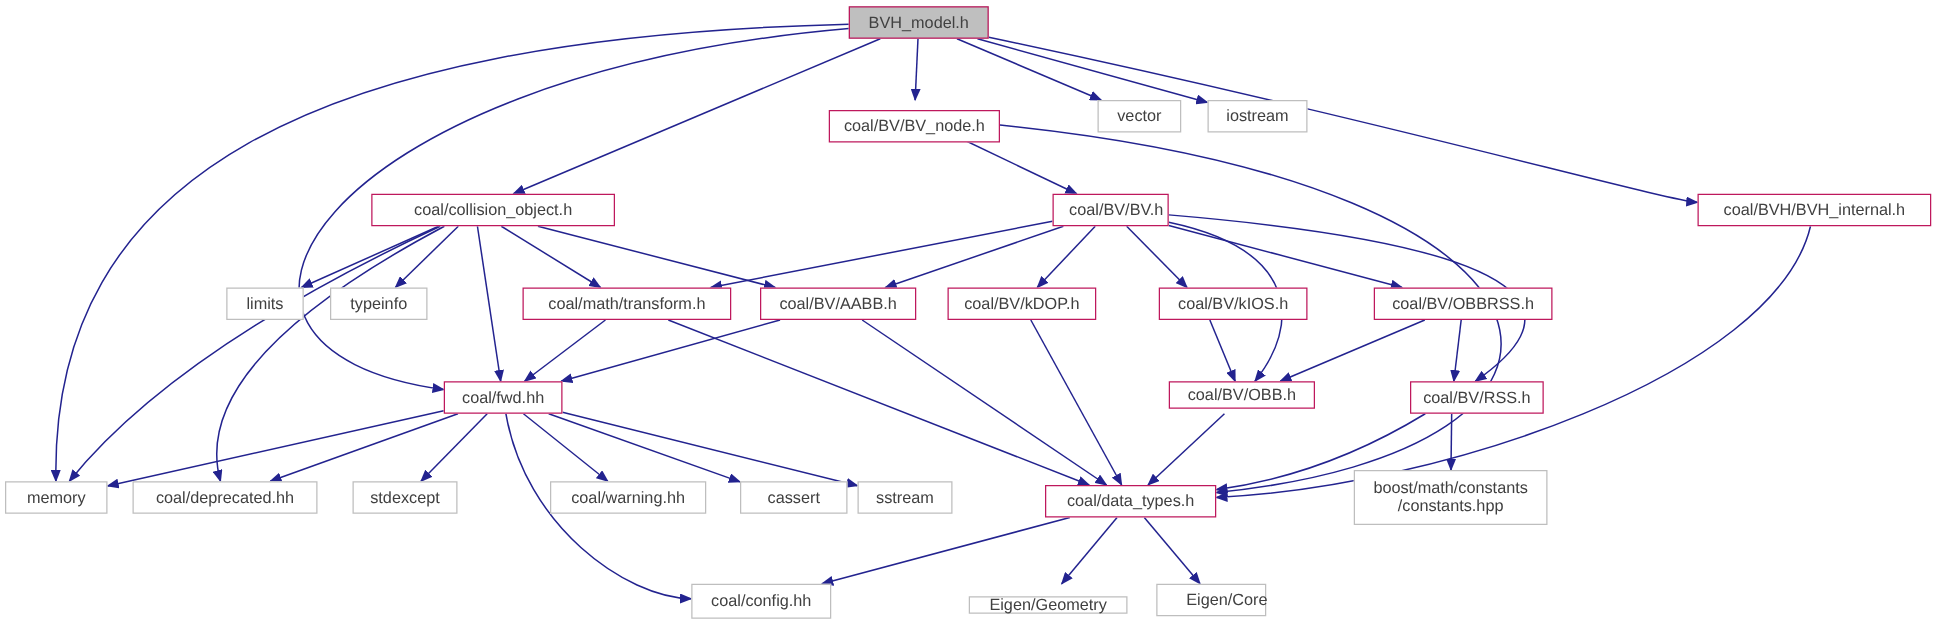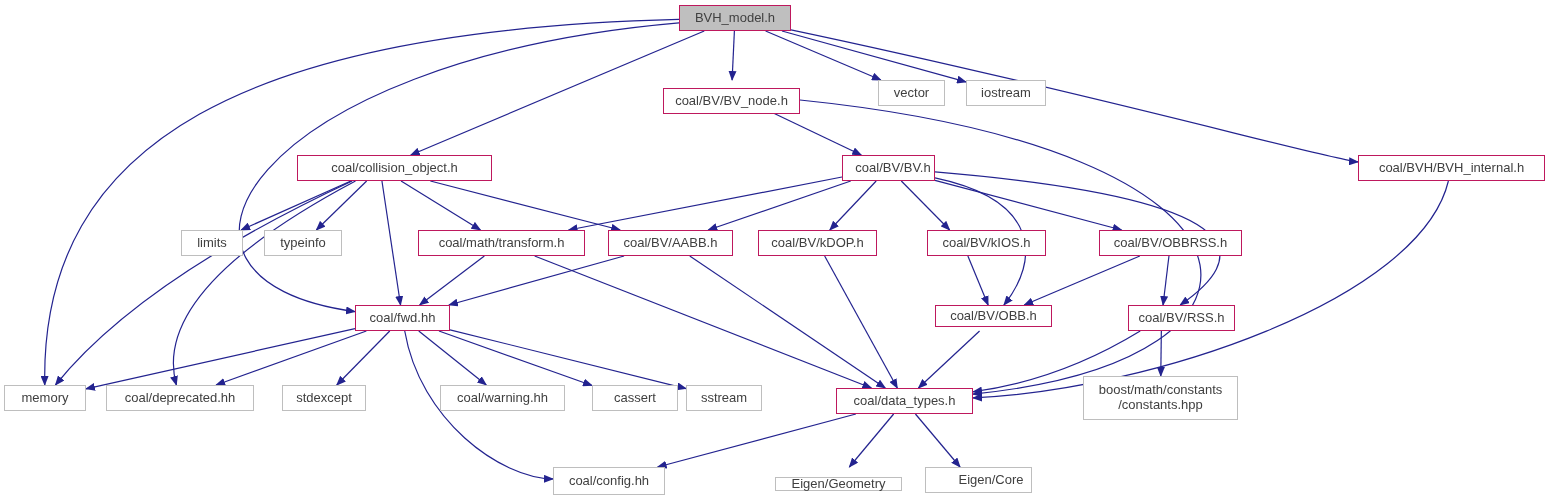--- a/index.html
+++ b/index.html
@@ -107,14 +107,14 @@
     <div class="node external" style="left: 106px; top: 385px; width: 148px; height: 26px;">coal/deprecated.hh</div>
     <div class="node external" style="left: 282px; top: 385px; width: 84px; height: 26px;">stdexcept</div>
     <div class="node external" style="left: 440px; top: 385px; width: 125px; height: 26px;">coal/warning.hh</div>
     <div class="node external" style="left: 592px; top: 385px; width: 86px; height: 26px;">cassert</div>
     <div class="node external" style="left: 686px; top: 385px; width: 76px; height: 26px;">sstream</div>
     <div class="node internal" style="left: 836px; top: 388px; width: 137px; height: 26px;">coal/data_types.h</div>
     <div class="node external" style="left: 1083px; top: 376px; width: 155px; height: 44px;">boost/math/constants
 /constants.hpp</div>
     <div class="node external" style="left: 553px; top: 467px; width: 112px; height: 28px;">coal/config.hh</div>
     <div class="node external" style="left: 775px; top: 449px; width: 127px; height: 14px; margin-top: 28px;">Eigen/Geometry</div>
-    <div class="node external" style="left: 925px; top: 467px; width: 107px; height: 26px; padding-left: 28px;">Eigen/Core</div>
+    <div class="node external" style="left: 925px; top: 467px; width: 88px; height: 26px; padding-left: 28px;">Eigen/Core</div>
   </div>
 
 </body></html>

